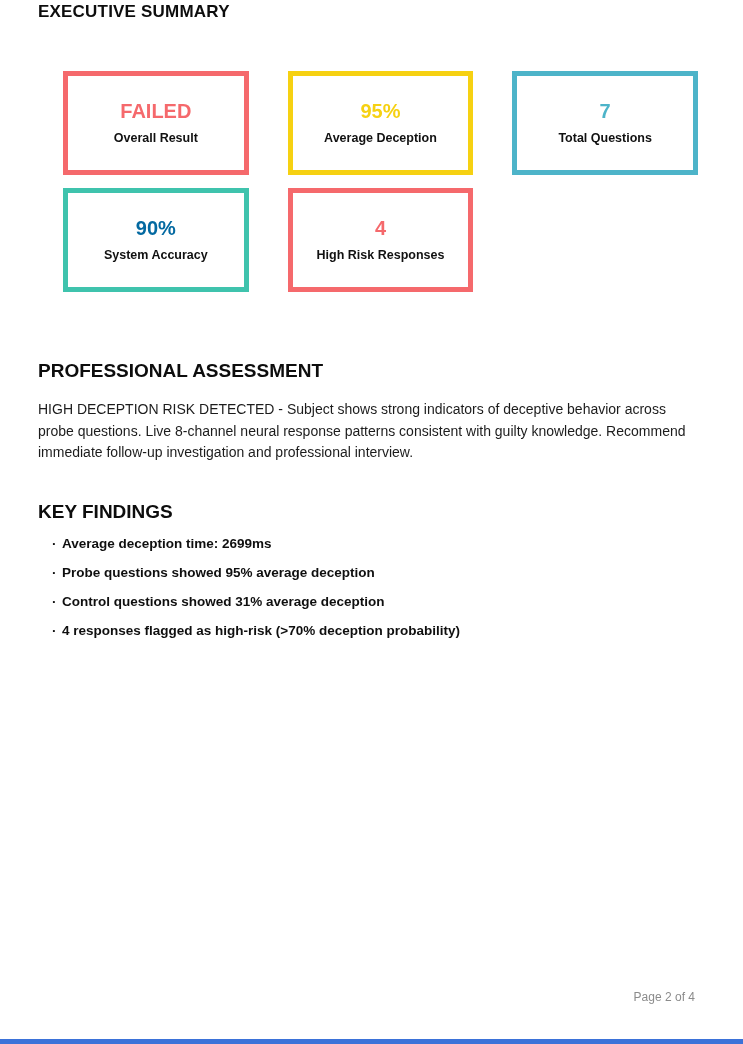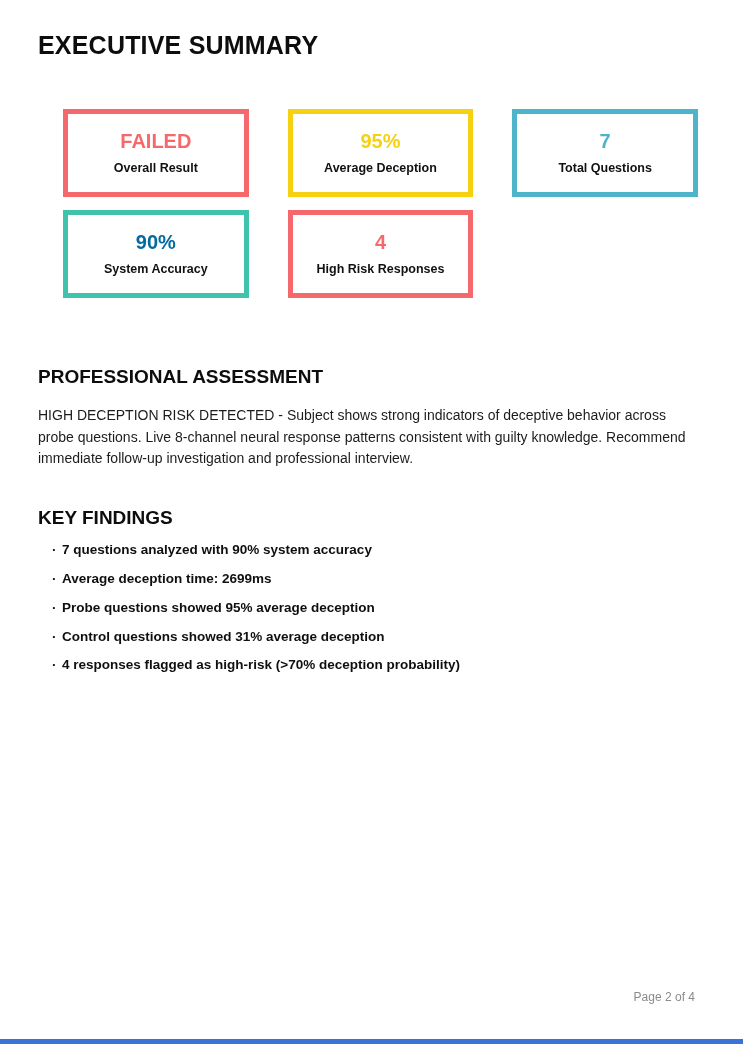--- a/index.html
+++ b/index.html
@@ -13,36 +13,36 @@
     overflow: hidden;
   }
   .content {
     position: absolute;
     left: 38px;
     top: 0;
     width: 660px;
   }
   .page-title {
     margin: 0;
-    padding-top: 31px;
-    font-size: 25px;
+    padding-top: 2px;
+    font-size: 17px;
     font-weight: 700;
     letter-spacing: 0.2px;
     color: #0d0d0d;
   }
   .stats-grid {
     margin-top: 49px;
     display: grid;
     grid-template-columns: repeat(3, 1fr);
     column-gap: 14px;
     row-gap: 13px;
   }
   .stat-card {
     box-sizing: border-box;
-    height: 88px;
+    height: 104px;
     background: #ffffff;
     border: 5px solid #cccccc; 
     display: flex;
     flex-direction: column;
     align-items: center;
     justify-content: center;
     margin-left: 25px;
   }
   .stat-value {
     font-size: 20px;
@@ -140,23 +140,20 @@
   </div>
 </div>
 
   <h2 class="section-heading assessment-heading">PROFESSIONAL ASSESSMENT</h2>
 
   <p class="assessment-body">HIGH DECEPTION RISK DETECTED - Subject shows strong indicators of deceptive behavior across probe questions. Live 8-channel neural response patterns consistent with guilty knowledge. Recommend immediate follow-up investigation and professional interview.</p>
 
   <h2 class="section-heading findings-heading">KEY FINDINGS</h2>
 
   <ul class="findings-list">
-  <li class="finding-item">
-    <span class="bullet-dot">·</span><span>7 questions analyzed with 90% system accuracy</span>
-  </li>
 
   <li class="finding-item">
     <span class="bullet-dot">·</span><span>Average deception time: 2699ms</span>
   </li>
 
   <li class="finding-item">
     <span class="bullet-dot">·</span><span>Probe questions showed 95% average deception</span>
   </li>
 
   <li class="finding-item">

